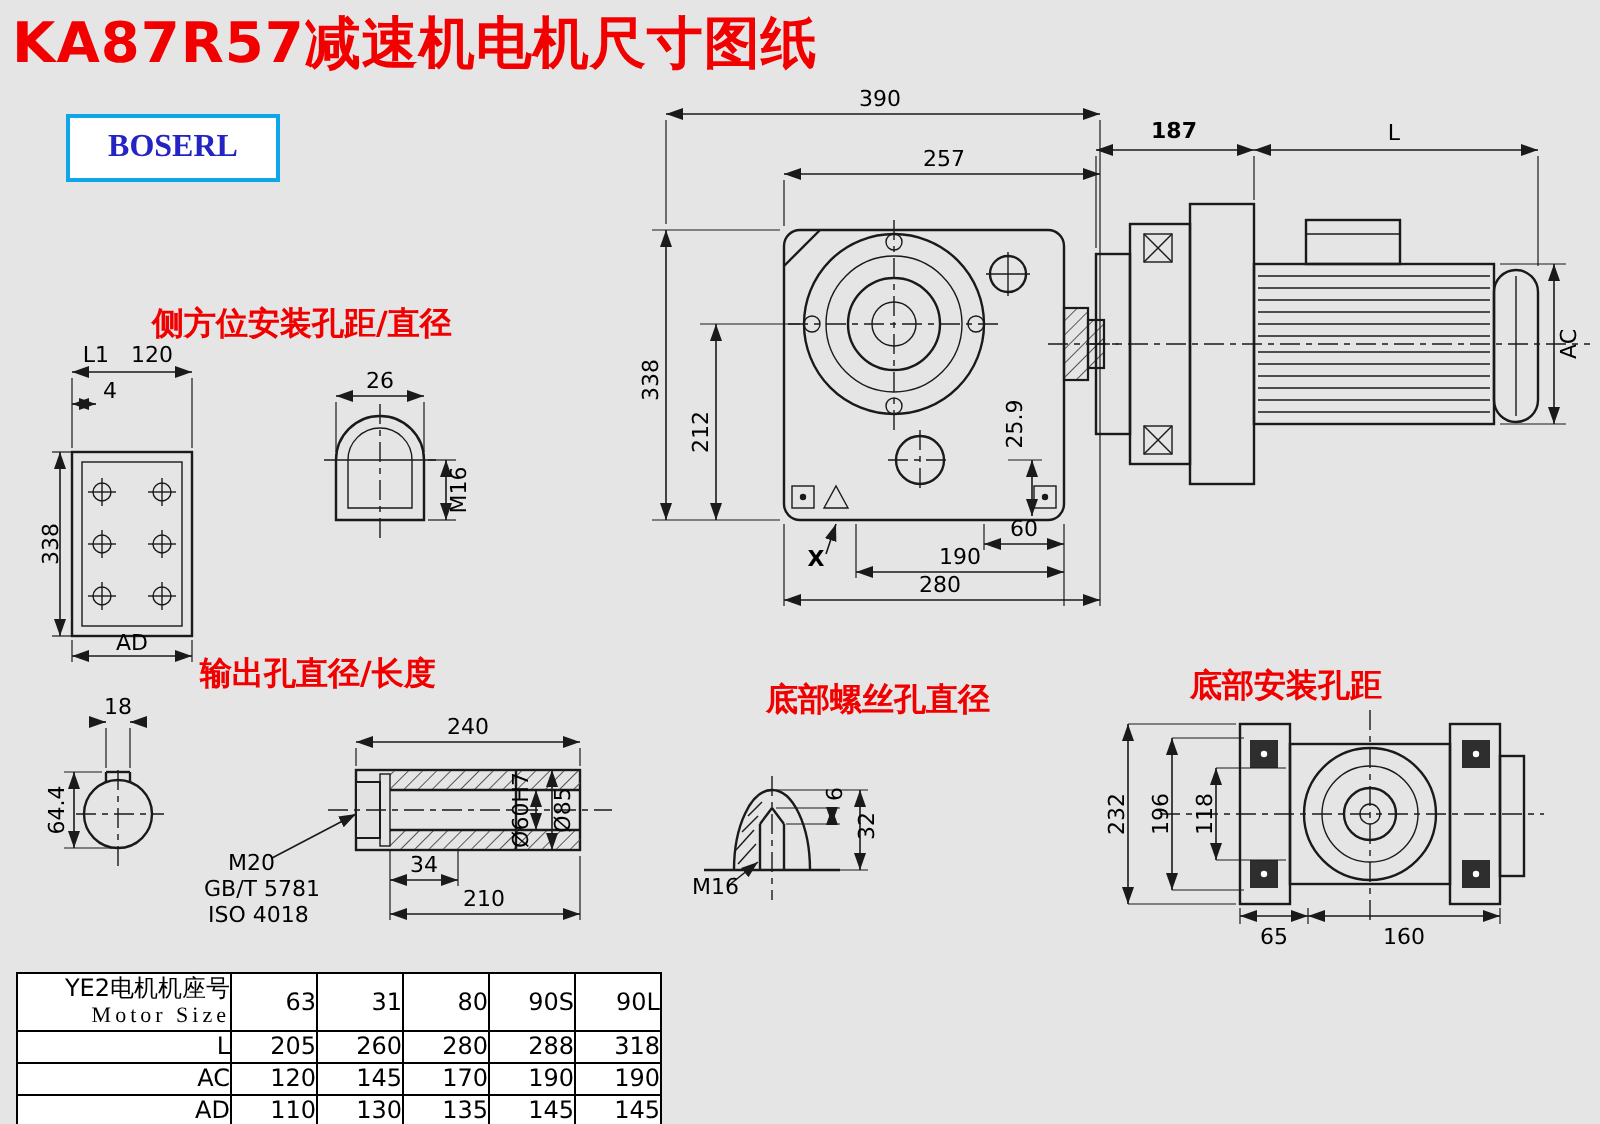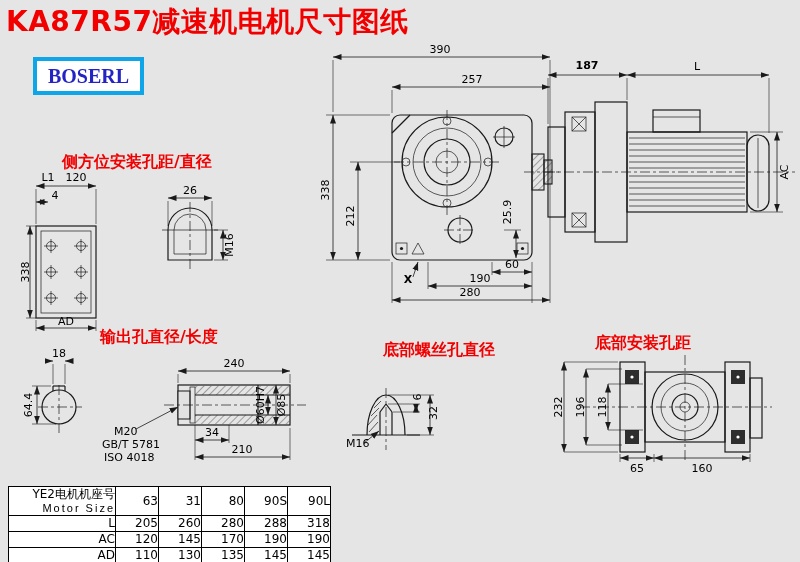--- a/index.html
+++ b/index.html
@@ -1,44 +1,44 @@
 <!DOCTYPE html>
 <html><head>
 <meta charset="utf-8">
 <style>
   html,body{margin:0;padding:0}
   body{width:800px;height:562px;background:#fff;font-family:"DejaVu Sans","Liberation Sans",sans-serif;position:relative;overflow:hidden}
   .page{position:absolute;inset:0;background:#e5e5e5}
   .abs{position:absolute}
   .title{font-size:28px;font-weight:bold;color:#f20000;letter-spacing:0.5px;white-space:nowrap}
-  .brand-box{border:4px solid #0ea5e9;color:#2424c4;font-family:"Liberation Serif",serif;font-weight:bold;font-size:20px;display:flex;align-items:center;justify-content:center;background:#fff}
+  .brand-box{border:2px solid #0ea5e9;color:#2424c4;font-family:"Liberation Serif",serif;font-weight:bold;font-size:16px;display:flex;align-items:center;justify-content:center;background:#fff}
   .red-label{color:#f20000;font-weight:bold;font-size:16px;white-space:nowrap}
   svg{position:absolute;overflow:visible}
   svg text{font-family:"DejaVu Sans",sans-serif;font-size:11px;fill:#000}
   .out{fill:none;stroke:#1a1a1a;stroke-width:1.2}
   .thin{fill:none;stroke:#1a1a1a;stroke-width:0.7}
   .dim{fill:none;stroke:#1a1a1a;stroke-width:0.8}
   .ext{fill:none;stroke:#1a1a1a;stroke-width:0.6}
   .cl{fill:none;stroke:#1a1a1a;stroke-width:0.7;stroke-dasharray:10 3 3 3}
   table.spec{border-collapse:collapse;font-size:12px;background:#fff}
   table.spec td{border:1px solid #000;text-align:right;padding:0;height:15px;line-height:15px}
   table.spec td.c0{width:106px}
   table.spec td.cv{width:42px}
   table.spec .hd div{line-height:14px}
-  table.spec .en{font-family:Liberation Sans, sans-serif;font-size:11px;letter-spacing:2px}
+  table.spec .en{font-family:Liberation Serif, serif;font-size:11px;letter-spacing:2px}
 </style>
 </head>
 <body>
 
 <div class="page">
 
   <div class="abs title" style="left:6px;top:3px">KA87R57减速机电机尺寸图纸</div>
   <div class="abs brand-box" style="left:33px;top:57px;width:103px;height:30px">BOSERL</div>
 
-  <div class="abs red-label" style="left:62px;top:152px">侧方位安装孔距/直径</div>
+  <div class="abs red-label" style="left:76px;top:152px">侧方位安装孔距/直径</div>
   <div class="abs red-label" style="left:100px;top:327px">输出孔直径/长度</div>
   <div class="abs red-label" style="left:383px;top:340px">底部螺丝孔直径</div>
   <div class="abs red-label" style="left:595px;top:333px">底部安装孔距</div>
 
   <svg style="left:320px;top:40px" width="240" height="272">
     <defs>
       <marker id="mA" markerWidth="10" markerHeight="8" refX="8.5" refY="3.5" orient="auto-start-reverse" markerUnits="userSpaceOnUse">
           <path d="M0,0.5 L8.5,3.5 L0,6.5 Z" fill="#1a1a1a"></path>
         </marker>
       <pattern id="hA" width="5" height="5" patternUnits="userSpaceOnUse" patternTransform="rotate(45)">

